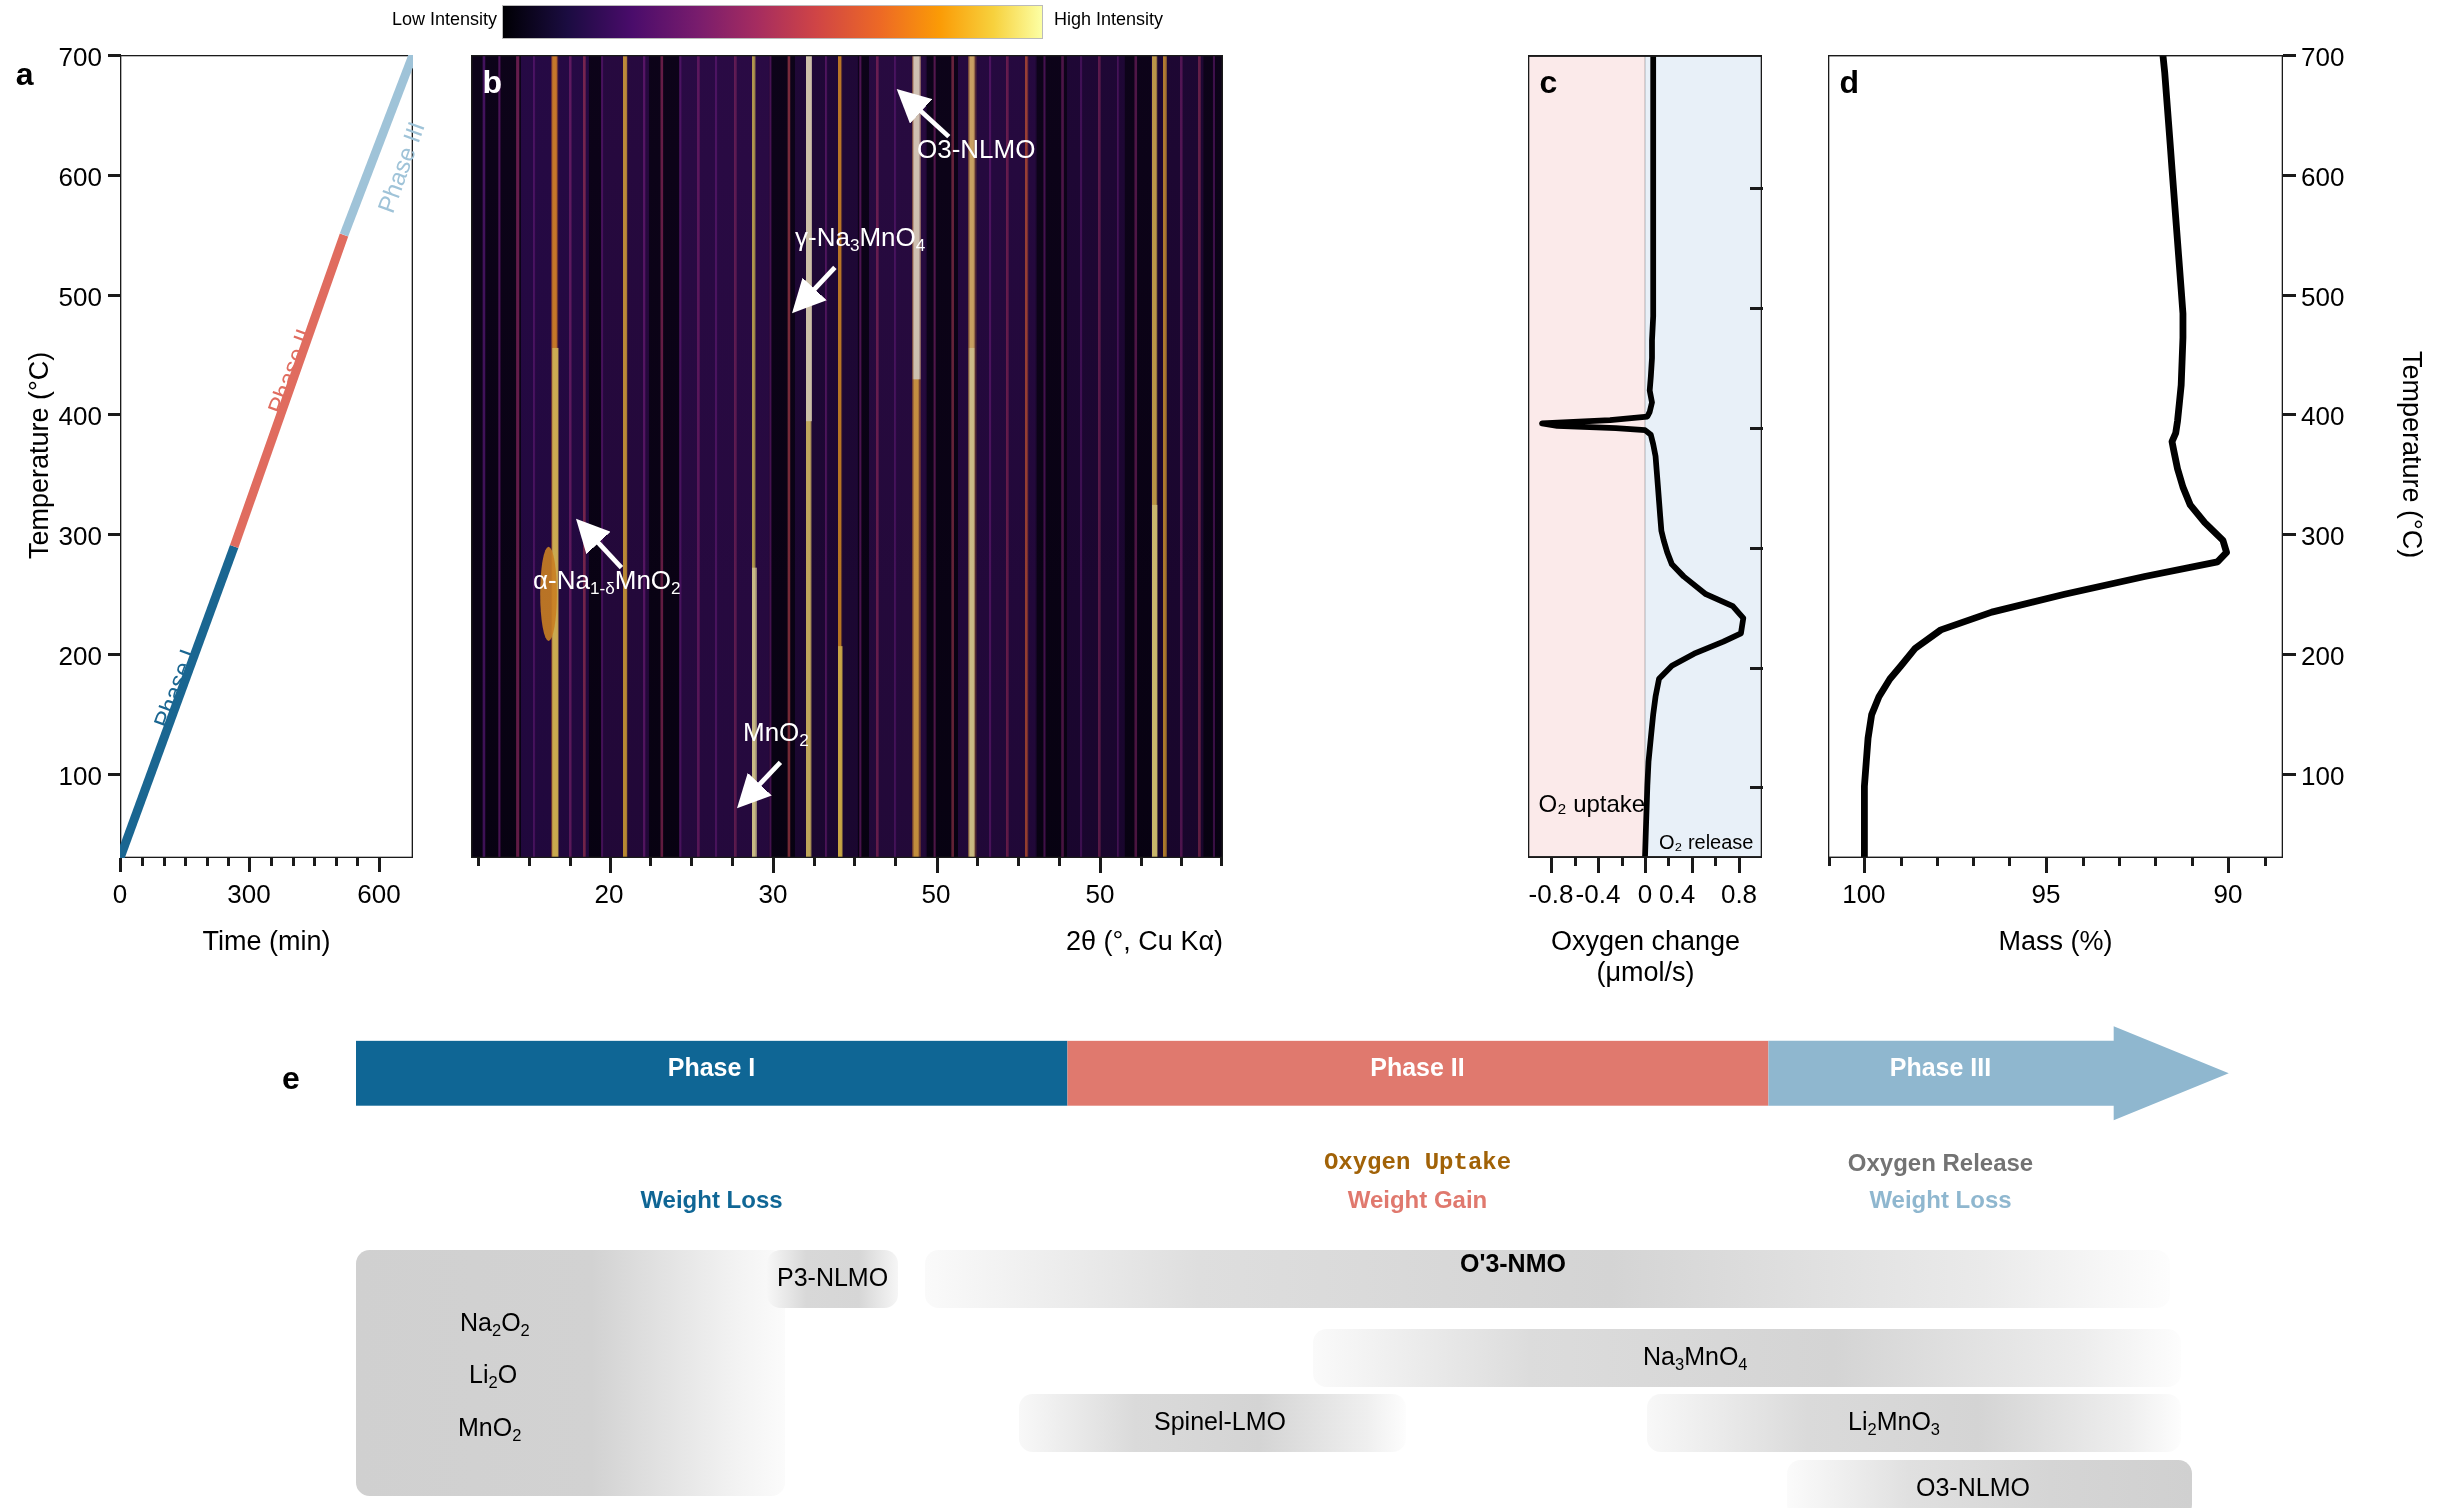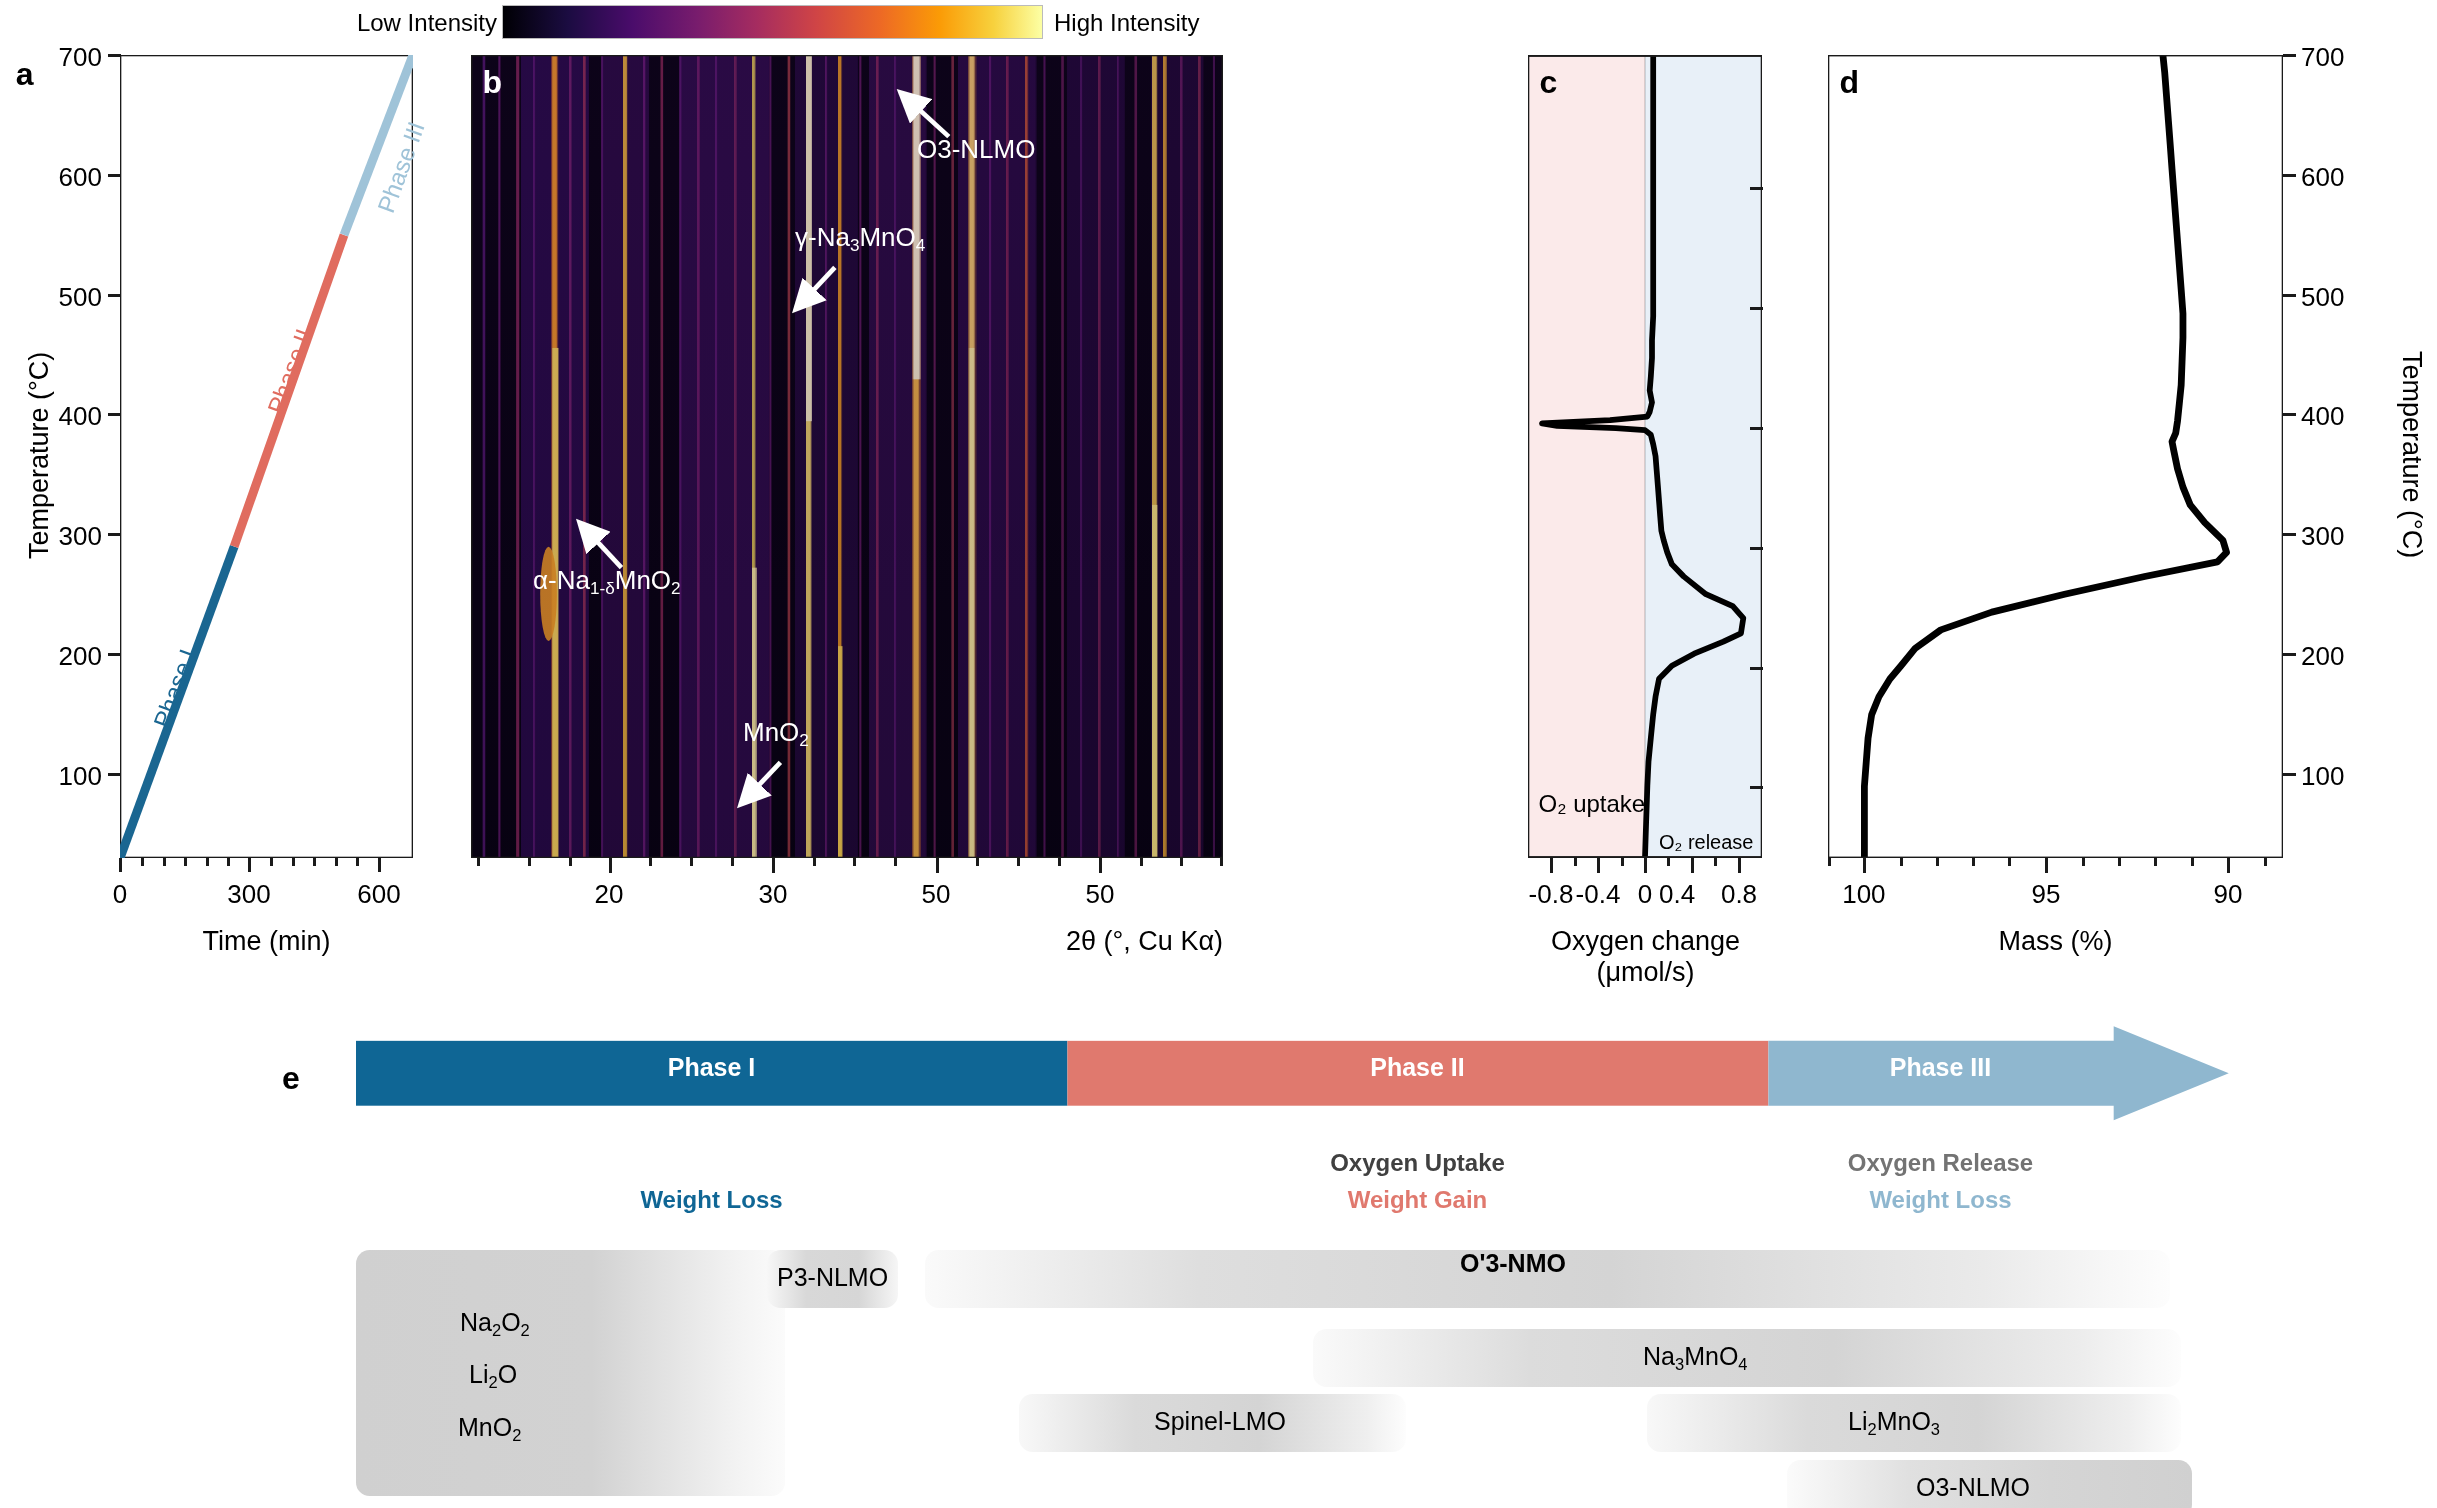--- a/index.html
+++ b/index.html
@@ -3,21 +3,21 @@
 <meta charset="utf-8">
 <style>
   html,body{margin:0;padding:0;background:#fff;}
   body{width:2438px;height:1509px;position:relative;font-family:"Liberation Sans",sans-serif;color:#000;overflow:hidden;}
   .abs{position:absolute;}
   .panel-letter{font-weight:bold;font-size:32px;font-family:"Liberation Sans",sans-serif;line-height:1;}
   .tick-label{font-size:26px;font-family:"Liberation Sans",sans-serif;}
   .axis-title{font-size:27px;font-family:"Liberation Sans",sans-serif;}
   .vtext{writing-mode:vertical-rl;transform:rotate(180deg);}
   .vtext-r{writing-mode:vertical-rl;}
-  .cb-label{font-size:24px;font-family:"Liberation Sans",sans-serif;}
+  .cb-label{font-size:18px;font-family:"Liberation Sans",sans-serif;}
   .anno{color:#fff;font-size:26px;font-family:"Liberation Sans",sans-serif;white-space:nowrap;}
   sub{font-size:0.66em;vertical-align:-0.3em;}
   .phasebox{color:#fff;font-weight:bold;font-size:25px;text-align:center;}
   .phasedesc{font-weight:bold;font-size:24px;text-align:center;line-height:1.25;}
   .cmp-bar{position:absolute;border-radius:13.6px;}
   .cmp-label{position:absolute;font-size:25px;white-space:nowrap;}
   .axisline{background:#1a1a1a;position:absolute;}
 </style>
 </head>
 <body>
@@ -366,21 +366,21 @@
 
     <path d="M2700,28 L3360,28 L3360,0 L3580,90 L3360,180 L3360,152 L2700,152 Z" fill="#8fb7cf"></path>
   </svg>
 
   <div class="abs phasebox" style="left:356px;top:59px;width:711px;">Phase I</div>
   <div class="abs phasebox" style="left:1067px;top:59px;width:701px;">Phase II</div>
   <div class="abs phasebox" style="left:1768px;top:59px;width:345px;">Phase III</div>
 
   <div class="abs phasedesc" style="left:356px;top:191px;width:711px;color:#0f6695;">Weight Loss</div>
 
-  <div class="abs phasedesc" style="left:1067px;top:154px;width:701px;color:#404040;">Oxygen Uptake</div>
+  <div class="abs phasedesc" style="left:1067px;top:154px;width:701px;color:#a16207;font-family:Liberation Mono, monospace;">Oxygen Uptake</div>
   <div class="abs phasedesc" style="left:1067px;top:191px;width:701px;color:#e0796e;">Weight Gain</div>
 
   <div class="abs phasedesc" style="left:1768px;top:154px;width:345px;color:#737373;">Oxygen Release</div>
   <div class="abs phasedesc" style="left:1768px;top:191px;width:345px;color:#8fb7cf;">Weight Loss</div>
 
   <div class="cmp-bar" style="left:356px;top:256px;width:429px;height:246px;background:linear-gradient(to right,#d0d0d0 0%,#d2d2d2 55%,#f2f2f2 88%,#fbfbfb 100%);"></div>
   <div class="cmp-label" style="left:460px;top:314px;">Na<sub>2</sub>O<sub>2</sub></div>
   <div class="cmp-label" style="left:469px;top:366px;">Li<sub>2</sub>O</div>
   <div class="cmp-label" style="left:458px;top:419px;">MnO<sub>2</sub></div>
 

